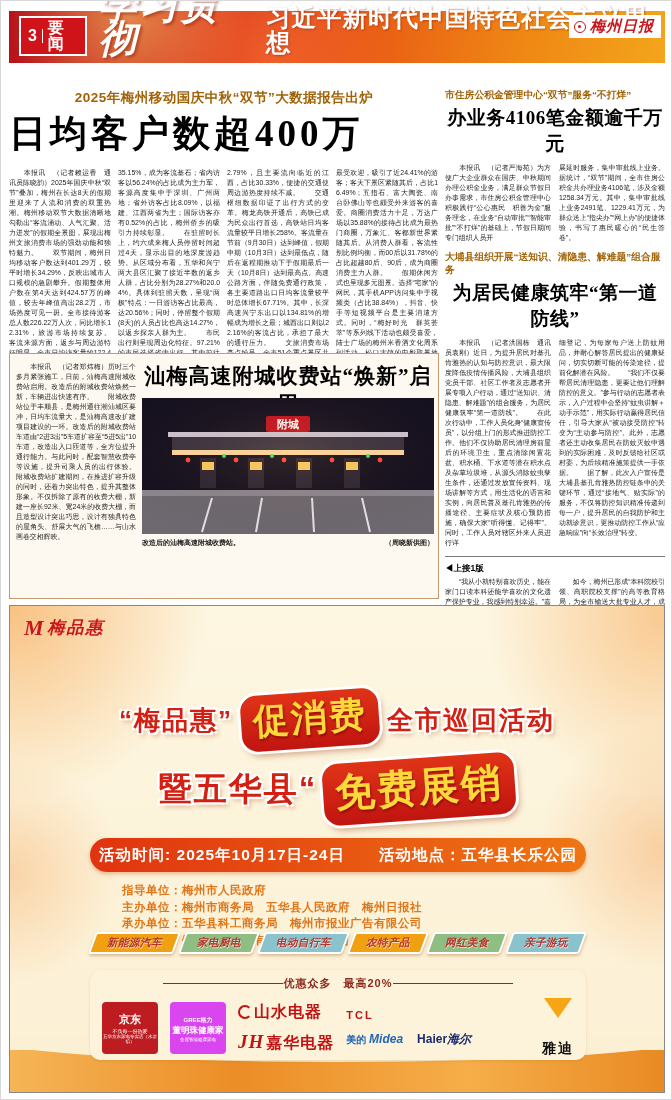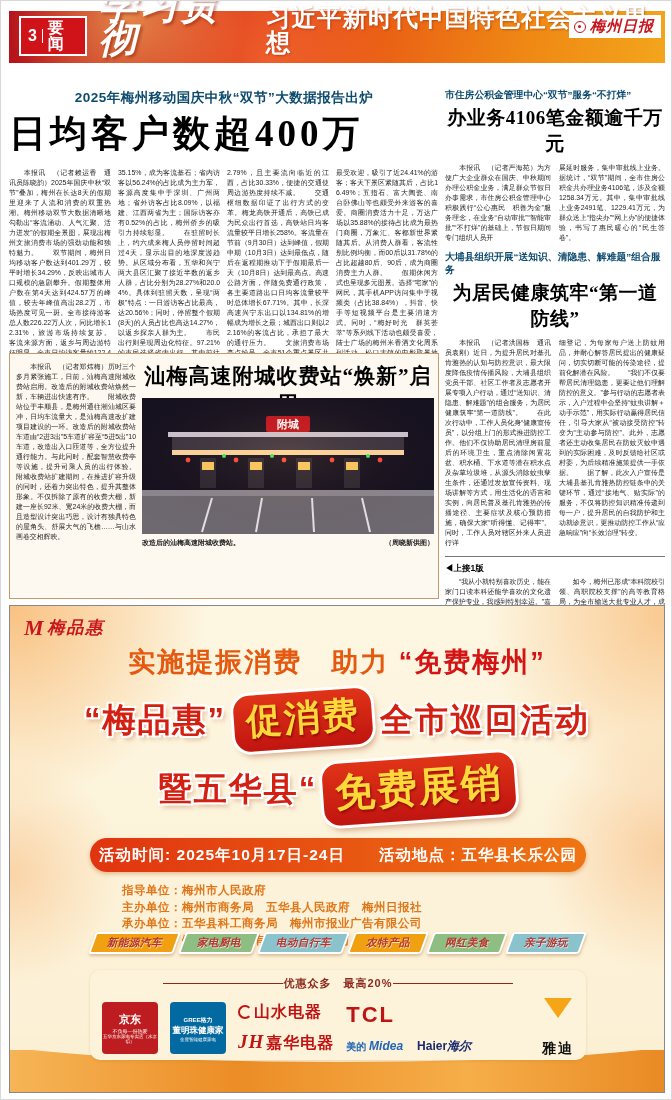--- a/index.html
+++ b/index.html
@@ -23,21 +23,21 @@
     display:flex; align-items:center; gap:4px; }
   .paper-logo .plum { width:12px; height:12px; border:1.5px solid #c8161d; border-radius:50%; position:relative; }
   .paper-logo .plum::after { content:""; position:absolute; left:3px; top:3px; width:3px; height:3px; background:#c8161d; border-radius:50%; }
   .paper-logo .pname { color:#c8161d; font-weight:900; font-size:15px; font-style:italic; font-family:"Liberation Serif", serif; letter-spacing:1px; }
 
   
   .metarow { position:absolute; left:8px; top:66px; width:656px; display:flex; justify-content:space-between;
     font-size:8.5px; color:#222; font-weight:bold; }
 
   
-  .kicker { font-weight:bold; color:#0c4a6e; }
+  .kicker { font-weight:bold; color:#a16207; }
   .bigserif { font-family:"Liberation Serif", serif; font-weight:900; color:#000; }
   .bodytext { font-size:6.9px; line-height:1.45; color:#1c1c1c; text-align:justify; word-break:break-all; }
 
   
   .main-art { position:absolute; left:8px; top:88px; width:430px; }
   .main-art .kicker { text-align:center; font-size:13.5px; letter-spacing:.5px; }
   .main-art .headline { font-size:37px; letter-spacing:4px; margin-top:2px; }
   .main-cols { display:flex; gap:7px; margin-top:9px; }
   .main-cols .col { width:102px; }
 
@@ -73,21 +73,21 @@
     background:#fcf0d4; border-radius:0 0 50% 50%/0 0 100% 100%; }
   .ad-logo { position:absolute; left:14px; top:10px; display:flex; align-items:center; gap:4px; }
   .ad-logo .mono { color:#c8161d; font-size:22px; font-weight:900; font-style:italic; font-family:"Liberation Serif", serif; line-height:1; }
   .ad-logo .mname { color:#c8161d; font-size:17px; font-weight:900; font-style:italic; font-family:"Liberation Serif", serif; letter-spacing:2px; }
   .ad-line1 { position:absolute; top:38px; width:100%; text-align:center; font-size:27px; font-weight:900; letter-spacing:2px; }
   .ad-line1 .p1 { color:#e4590f; }
   .ad-line1 .p2 { color:#d41414; }
   .outline-red { color:#d42012; font-weight:900;
     text-shadow:-2px -2px 0 #fff,2px -2px 0 #fff,-2px 2px 0 #fff,2px 2px 0 #fff,3px 4px 4px rgba(160,60,10,.35); }
   .ad-line2 { position:absolute; top:86px; width:100%; display:flex; justify-content:center; align-items:center; gap:8px; }
-  .ad-line2 .t { font-size:33px; letter-spacing:2px; }
+  .ad-line2 .t { font-size:26px; letter-spacing:2px; }
   .blob { background:linear-gradient(#e03418,#c01410); border-radius:16px; padding:2px 12px 5px; transform:rotate(-4deg);
     box-shadow:0 0 0 3px #fff,3px 5px 6px rgba(150,50,0,.4); }
   .blob .y { font-weight:900; color:#ffd83a; text-shadow:1px 2px 2px rgba(120,0,0,.6); letter-spacing:2px; }
   .ad-line3 { position:absolute; top:152px; width:100%; display:flex; justify-content:center; align-items:center; gap:6px; }
   .ad-line3 .t { font-size:33px; letter-spacing:2px; }
   .ad-banner { position:absolute; left:80px; top:232px; width:496px; height:34px; border-radius:17px;
     background:linear-gradient(90deg,#e03410,#ef7513); display:flex; align-items:center; justify-content:center; gap:34px;
     color:#fff; font-weight:900; font-size:15.5px; letter-spacing:1px; box-shadow:0 2px 4px rgba(180,80,0,.35); }
   .ad-orgs { position:absolute; left:0; top:276px; width:100%; display:flex; flex-direction:column; align-items:center; }
   .ad-orgs .inner { width:430px; }
@@ -98,30 +98,30 @@
   .tab span { transform:skewX(20deg); font-size:10.5px; font-weight:900; font-style:italic; color:#b5342c;
     text-shadow:.5px .5px 0 #ffffffaa; letter-spacing:.5px; }
   .ad-panel { position:absolute; left:80px; top:364px; width:496px; height:90px; background:#fdf3da;
     border-radius:10px; box-shadow:0 1px 3px rgba(180,120,40,.25); padding:6px 12px 4px; }
   .panel-head { display:flex; align-items:center; justify-content:center; }
   .panel-head .ln { width:120px; height:1px; background:#8c2a1e; }
   .panel-head .txt { color:#8c2a1e; font-weight:900; font-size:11px; letter-spacing:1px; }
   .brands { display:flex; align-items:center; margin-top:7px; gap:12px; }
   .sq { width:56px; height:52px; border-radius:4px; color:#fff; display:flex; flex-direction:column; align-items:center; justify-content:center; text-align:center; }
   .sq.jd { background:#bd1d20; }
-  .sq.gree { background:#0369a1; }
+  .sq.gree { background:#d946ef; }
   .sq .b { font-weight:900; font-size:11px; }
   .sq .s1 { font-size:5px; margin-top:1px; }
   .sq .s2 { font-size:4.5px; }
   .midcol { display:flex; flex-direction:column; gap:8px; }
   .brand-red { color:#c01414; font-weight:900; font-size:16px; letter-spacing:1px; font-family:"Liberation Serif", serif; }
   .gmark { display:inline-block; width:14px; height:14px; border:2.5px solid #c01414; border-radius:50%; border-right-color:transparent; margin-right:2px; vertical-align:-2px; }
   .jhmark { color:#c01414; font-size:19px; font-style:italic; font-weight:900; margin-right:2px; font-family:"Liberation Serif", serif; }
   .tclcol { display:flex; flex-direction:column; gap:10px; align-items:flex-start; }
-  .tcl { color:#c01414; font-weight:900; font-size:22px; letter-spacing:2px; }
+  .tcl { color:#c01414; font-weight:900; font-size:11px; letter-spacing:2px; }
   .mideah { display:flex; gap:14px; align-items:center; }
   .midea { color:#2166b8; font-size:10px; font-weight:bold; }
   .midea .script { font-style:italic; font-size:12px; }
   .haier { color:#1a2a6e; font-weight:900; font-size:12px; }
   .haier .hz { font-style:italic; font-weight:bold; }
   .yadea { margin-left:auto; display:flex; flex-direction:column; align-items:center;gap:20px; }
   .ytri { width:0; height:0; border-left:14px solid transparent; border-right:14px solid transparent; border-top:20px solid #f5a515; }
   .yname { color:#111; font-weight:900; font-size:14px; letter-spacing:2px; margin-top:2px; }
 
   
@@ -248,24 +248,20 @@
   </div>
 
   <div class="ad">
     <div class="ad-wave"></div>
 
     <div class="ad-logo">
       <span class="mono">M</span>
       <span class="mname">梅品惠</span>
     </div>
 
-    <div class="ad-line1">
-      <span class="p1">实施提振消费　助力</span>
-      <span class="p2">“免费梅州”</span>
-    </div>
 
     <div class="ad-line2">
       <span class="t outline-red">“梅品惠”</span>
       <span class="blob"><span class="y" style="font-size:36px;">促消费</span></span>
       <span class="t outline-red">全市巡回活动</span>
     </div>
 
     <div class="ad-line3">
       <span class="t outline-red">暨五华县“</span>
       <span class="blob"><span class="y" style="font-size:40px;">免费展销</span></span>

